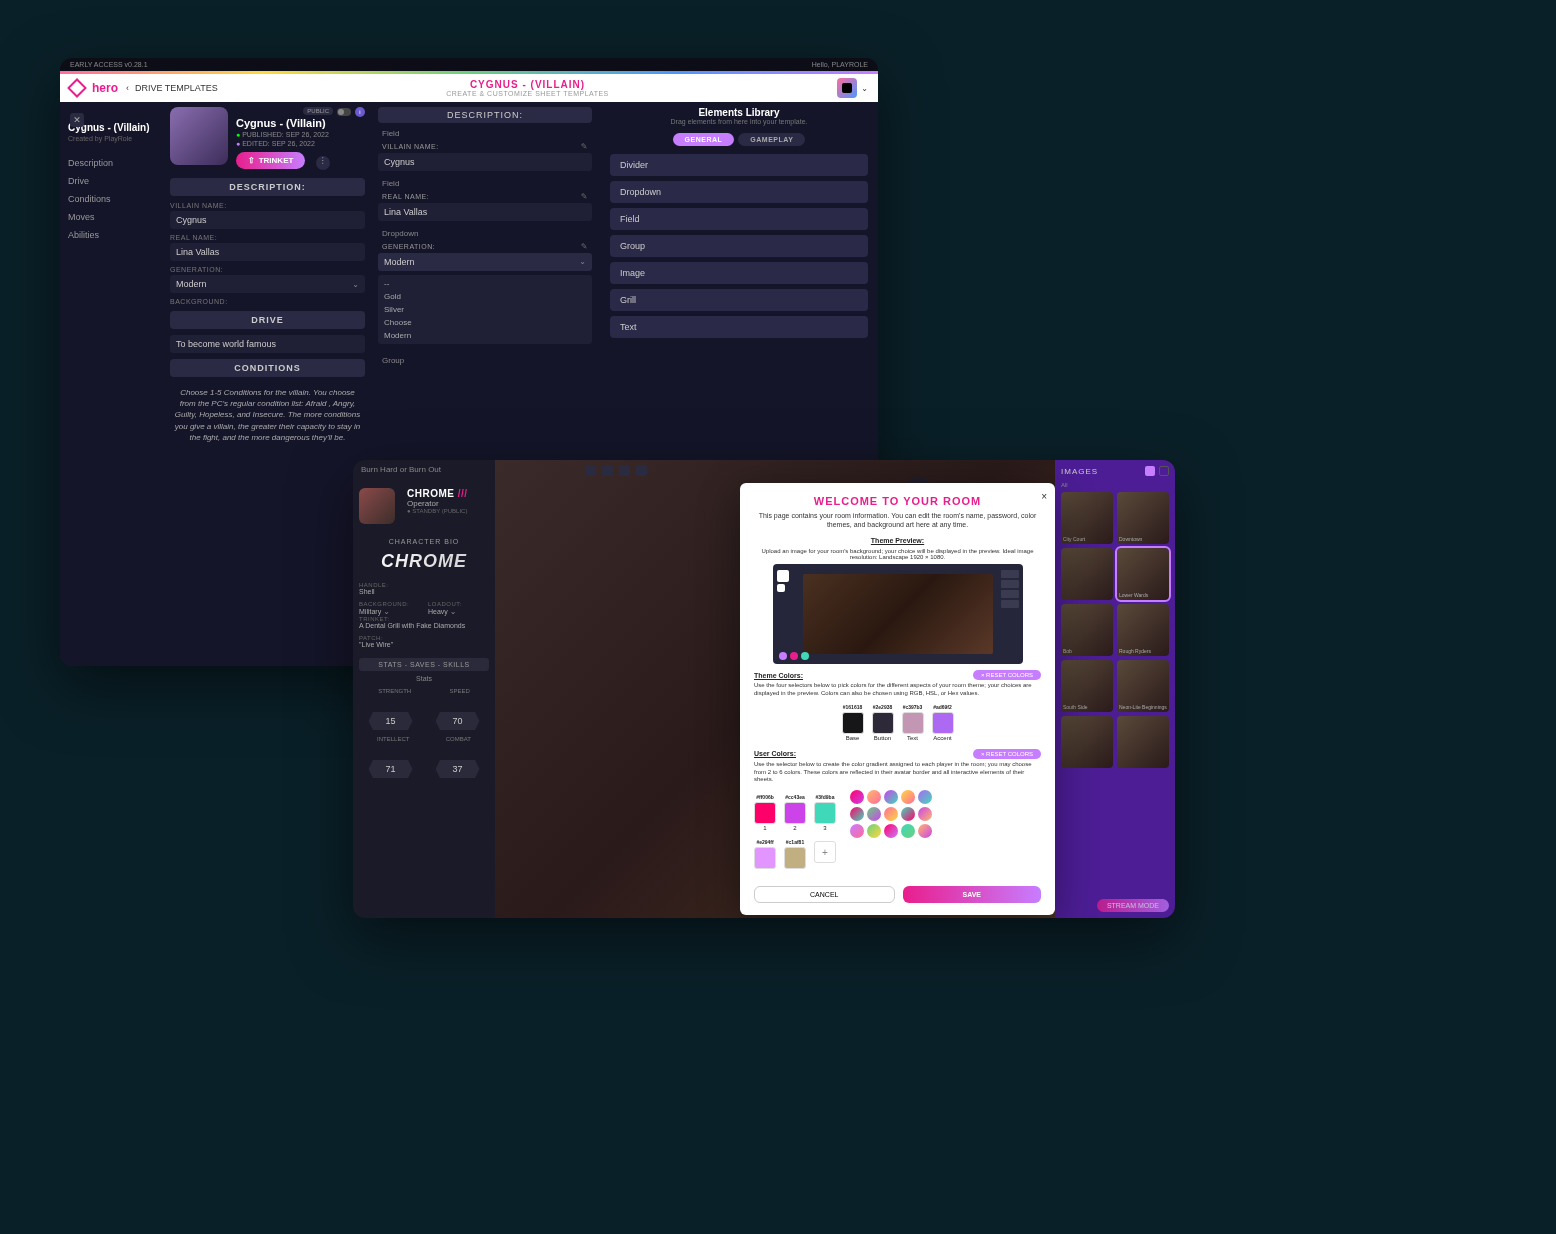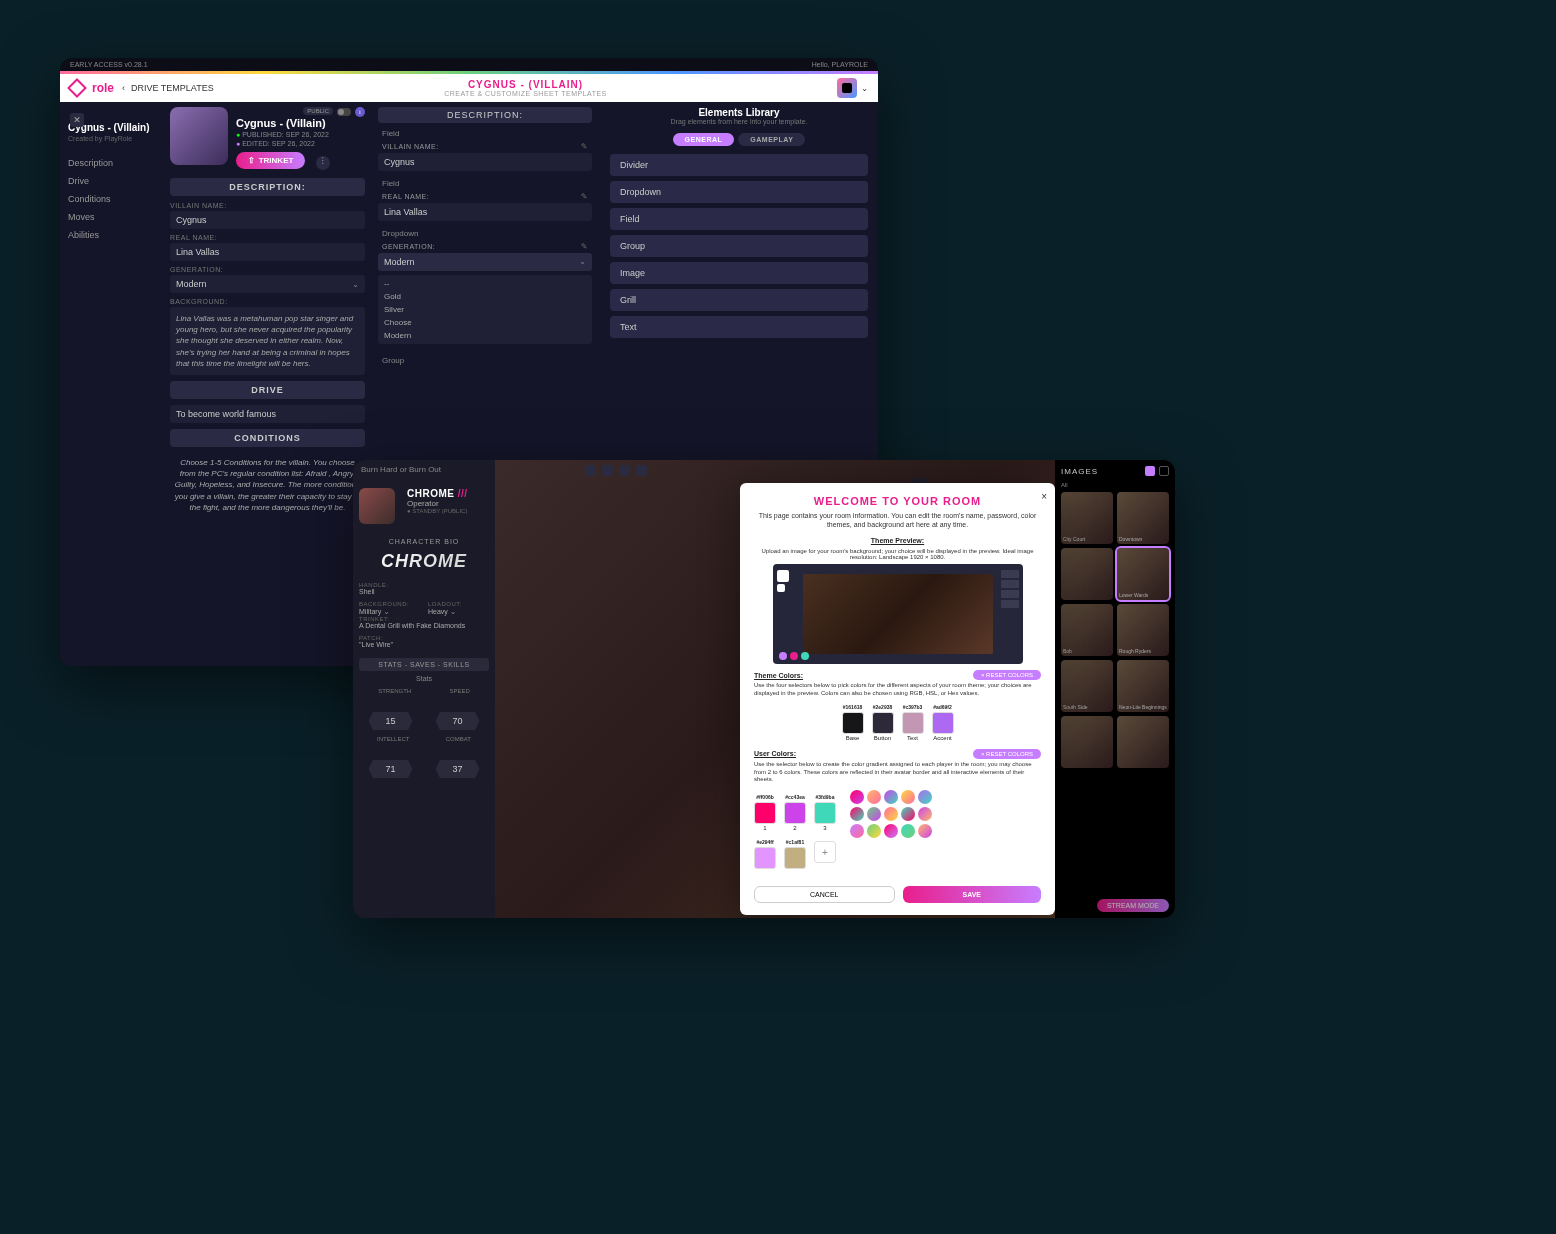--- a/index.html
+++ b/index.html
@@ -91,21 +91,21 @@
 .stats-hdr { background: #2a2a3a; color: #999; text-align: center; padding: 3px; font-size: 7px; letter-spacing: 0.5px; border-radius: 3px; margin: 10px 0 4px; }
 .stats-sub { text-align: center; color: #888; font-size: 7px; margin-bottom: 6px; }
 .stat-row { display: flex; justify-content: space-around; font-size: 6px; color: #777; margin-bottom: 2px; }
 .stat-vals { display: flex; justify-content: space-around; gap: 4px; margin-top: 18px; }
 .stat-hex { width: 44px; height: 18px; background: #2a2a3a; clip-path: polygon(10% 0, 90% 0, 100% 50%, 90% 100%, 10% 100%, 0 50%); display: flex; align-items: center; justify-content: center; font-size: 9px; color: #ccc; }
 
 .room-bg { flex: 1; background: linear-gradient(135deg, #3a2a2a, #2a1a1a, #4a3020); position: relative; }
 .w2-sideicons { position: absolute; right: 128px; top: 18px; display: flex; flex-direction: column; gap: 8px; z-index: 10; }
 .sidei { width: 18px; height: 18px; background: rgba(30,30,45,0.8); border-radius: 4px; display: flex; align-items: center; justify-content: center; font-size: 9px; color: #888; }
 
-.images-panel { width: 120px; background: #000000; padding: 6px; position: relative; z-index: 5; }
+.images-panel { width: 120px; background: #4c1d95; padding: 6px; position: relative; z-index: 5; }
 .ip-hdr { display: flex; justify-content: space-between; align-items: center; margin-bottom: 6px; }
 .ip-title { color: #ccc; font-size: 8px; letter-spacing: 1px; }
 .ip-icons { display: flex; gap: 4px; }
 .ip-ic { width: 10px; height: 10px; background: #c77dff; border-radius: 2px; }
 .ip-ic2 { width: 10px; height: 10px; border: 1px solid #555; border-radius: 2px; }
 .img-grid { display: grid; grid-template-columns: 1fr 1fr; gap: 4px; }
 .img-thumb { aspect-ratio: 1; background: linear-gradient(135deg, #5a4a3a, #2a1a1a); border-radius: 4px; position: relative; }
 .img-thumb.sel { outline: 2px solid #c77dff; }
 .img-cap { position: absolute; bottom: 2px; left: 2px; font-size: 5px; color: #aaa; }
 .stream-badge { position: absolute; bottom: 6px; right: 6px; background: linear-gradient(90deg, #e91e8c, #c77dff); padding: 3px 10px; border-radius: 10px; font-size: 7px; color: #fff; opacity: 0.7; }
@@ -148,21 +148,21 @@
 
 <div class="window1">
   <div class="topbar">
     <span>EARLY ACCESS  v0.28.1</span>
     <span><span>Hello, </span><span>PLAYROLE</span></span>
   </div>
   <div class="rainbow-bar"></div>
   <div class="header-bar">
     <div class="logo-section">
       <div class="logo-icon"></div>
-      <span class="logo-text">role</span>
+      <span class="logo-text">hero</span>
       <span class="breadcrumb">
         <span>‹</span>
         <span>DRIVE TEMPLATES</span>
       </span>
     </div>
     <div class="header-center">
       <div class="header-title">CYGNUS - (VILLAIN)</div>
       <div class="header-sub">CREATE &amp; CUSTOMIZE SHEET TEMPLATES</div>
     </div>
     <div style="display:flex;gap:4px;align-items:center">
@@ -212,21 +212,20 @@
       <div class="field-lbl">VILLAIN NAME:</div>
       <div class="field-val">Cygnus</div>
       <div class="field-lbl">REAL NAME:</div>
       <div class="field-val">Lina Vallas</div>
       <div class="field-lbl">GENERATION:</div>
       <div class="select-box">
           <span>Modern</span>
           <span class="chev">⌄</span>
         </div>
       <div class="field-lbl">BACKGROUND:</div>
-      <div class="story-box">Lina Vallas was a metahuman pop star singer and young hero, but she never acquired the popularity she thought she deserved in either realm. Now, she's trying her hand at being a criminal in hopes that this time the limelight will be hers.</div>
 
       <div class="section-hdr">DRIVE</div>
       <div class="field-val">To become world famous</div>
 
       <div class="section-hdr">CONDITIONS</div>
       <div class="cond-text">Choose 1-5 Conditions for the villain. You choose from the PC's regular condition list: Afraid , Angry, Guilty, Hopeless, and Insecure. The more conditions you give a villain, the greater their capacity to stay in the fight, and the more dangerous they'll be.</div>
     </div>
 
     <div class="preview-col">
       <div class="prev-hdr-box">DESCRIPTION:</div>

